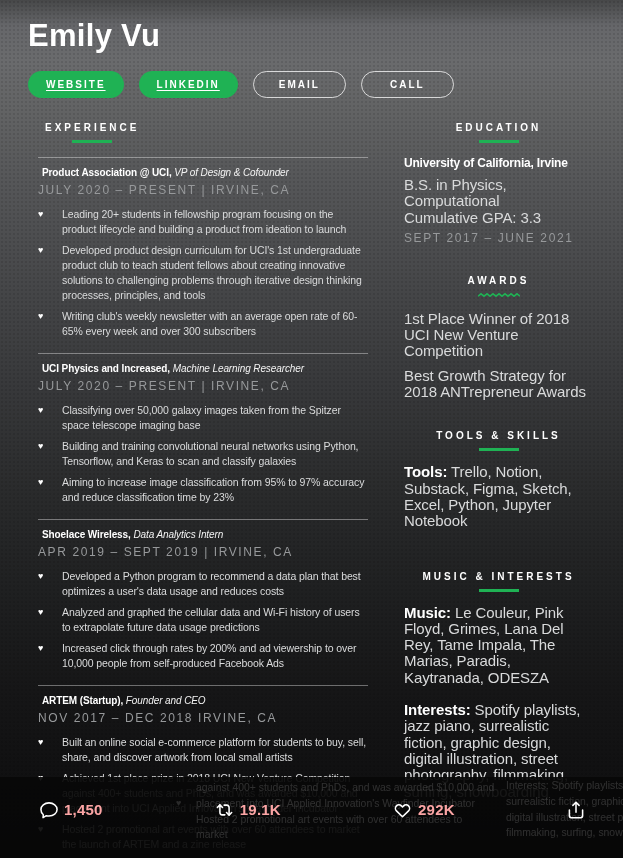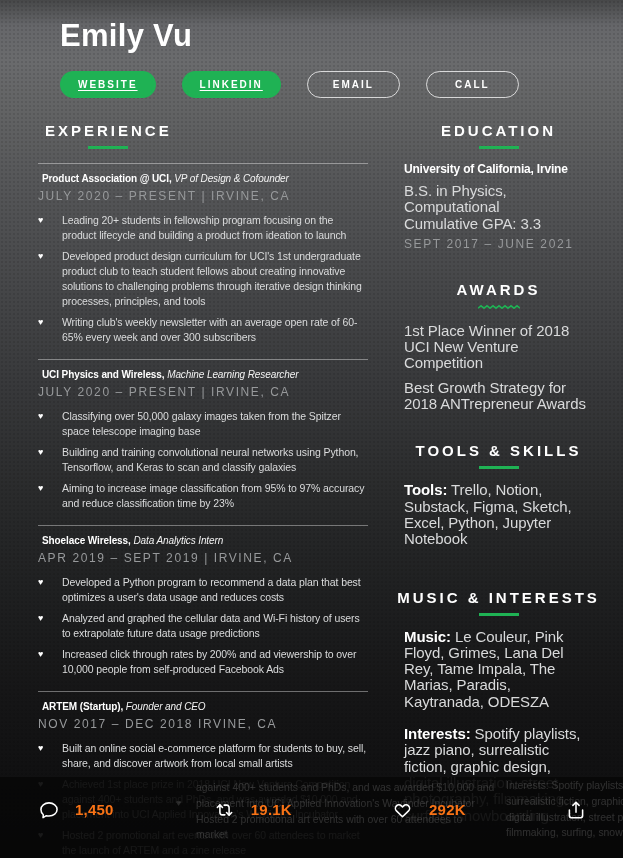--- a/index.html
+++ b/index.html
@@ -13,40 +13,40 @@
       #101011 780px,#0b0b0c 858px);
   }
   .texture {
     position:absolute; inset:0; pointer-events:none; z-index:1;
     background-image:radial-gradient(circle, rgba(0,0,0,0.10) 0.9px, transparent 1.1px);
     background-size:4px 4px;
   }
   .content { position:relative; z-index:2; }
 
   
-  header { padding:18px 60px 0; }
+  header { padding:18px 28px 0; }
   .name { font-size:31px; font-weight:bold; letter-spacing:0.3px; margin:0 0 17px; }
-  .actions { display:flex; gap:26px; }
+  .actions { display:flex; gap:15px; }
   .pill {
     height:27px; min-width:93px; padding:0 18px; border-radius:14px;
     display:flex; align-items:center; justify-content:center;
     font-family:inherit; font-size:10px; font-weight:bold; letter-spacing:2px;
     color:#fff; background:transparent; border:1.4px solid rgba(255,255,255,0.75);
     cursor:pointer; box-sizing:border-box;
   }
   .pill.solid { background:var(--accent); border:none; text-decoration:underline; text-underline-offset:2px; }
 
   
   main { display:flex; gap:36px; padding:24px 30px 0 38px; }
   .col-left  { width:330px; flex:none; }
   .col-right { width:189px; flex:none; }
 
   .sec-header { display:flex; flex-direction:column; align-items:center; margin-bottom:13px; }
   .sec-header.left { width:max-content; margin-left:7px; }
-  .sec-header .title { font-size:15px; font-weight:bold; letter-spacing:3px; white-space:nowrap; }
+  .sec-header .title { font-size:10px; font-weight:bold; letter-spacing:3px; white-space:nowrap; }
   .bar { width:40px; height:3px; background:var(--accent); margin-top:7px; }
   .zigzag { margin-top:6px; }
 
   .divider { border-top:1px solid rgba(255,255,255,0.38); margin:14px 0 9px; }
 
   .job-title { margin:4px; font-size:10px; font-weight:bold; white-space:nowrap; letter-spacing:-0.1px; }
   .job-title .role { font-weight:normal; font-style:italic; color:#f3f3f3; }
   .dates { font-size:12px; letter-spacing:1.6px; color:#97999b; margin-top:5px; }
 
   ul.bullets { list-style:none; margin:10px 0 2px; padding:0; }
@@ -65,22 +65,22 @@
   .edu-dates { }
 
   
   footer.engage {
     position:absolute; left:0; right:0; bottom:0; height:65px; z-index:3;
     background:rgba(7,7,7,0.93);
     display:flex; align-items:center; justify-content:space-between;
     padding:0 36px 16px 38px;
   }
   .stat {
-    display:flex; align-items:center; gap:15px; position:relative; z-index:2;
-    background:none; border:none; color:#f97316; cursor:pointer;
+    display:flex; align-items:center; gap:4px; position:relative; z-index:2;
+    background:none; border:none; color:#fca5a5; cursor:pointer;
     font-family:inherit; font-size:15px; font-weight:bold; letter-spacing:0.2px; padding:0;
   }
   .stat svg { display:block; }
   .ghost { position:absolute; z-index:1; pointer-events:none; color:rgba(255,255,255,0.16);
            font-size:10.4px; line-height:15.8px; }
   .ghost-left  { left:196px; top:3px;  width:300px; }
   .ghost-right { left:506px; top:1px;  width:200px; white-space:nowrap; }
   .ghost-heart { position:absolute; left:176px; top:21px; z-index:1; font-size:9px;
                  color:rgba(255,255,255,0.14); pointer-events:none; }
 </style>
@@ -122,21 +122,21 @@
                   <span class="btxt">Developed product design curriculum for UCI's 1st undergraduate product club to teach student fellows about creating innovative solutions to challenging problems through iterative design thinking processes, principles, and tools</span>
                 </li>
                 <li>
                   <span class="heart">♥</span>
                   <span class="btxt">Writing club's weekly newsletter with an average open rate of 60-65% every week and over 300 subscribers</span>
                 </li>
               </ul>
             </section>
             <section class="job">
               <div class="divider"></div>
-              <h3 class="job-title"><span class="company">UCI Physics and Wireless,</span> <em class="role">Machine Learning Researcher</em></h3>
+              <h3 class="job-title"><span class="company">UCI Physics and Increased,</span> <em class="role">Machine Learning Researcher</em></h3>
               <div class="dates">JULY 2020 – PRESENT | IRVINE, CA</div>
               <ul class="bullets">
                 <li>
                   <span class="heart">♥</span>
                   <span class="btxt">Classifying over 50,000 galaxy images taken from the Spitzer space telescope imaging base</span>
                 </li>
                 <li>
                   <span class="heart">♥</span>
                   <span class="btxt">Building and training convolutional neural networks using Python, Tensorflow, and Keras to scan and classify galaxies</span>
                 </li>

